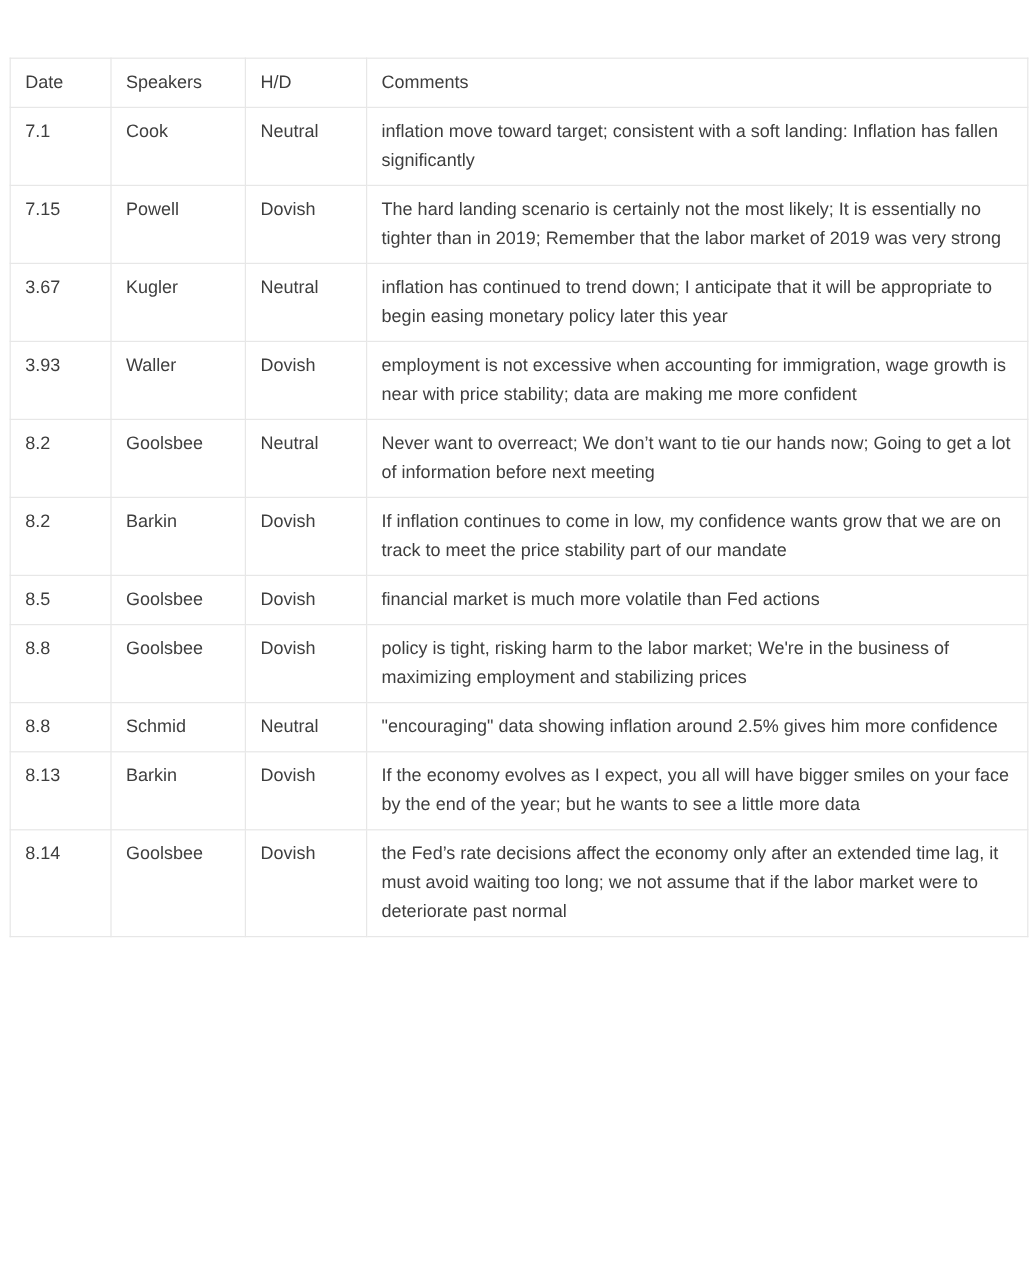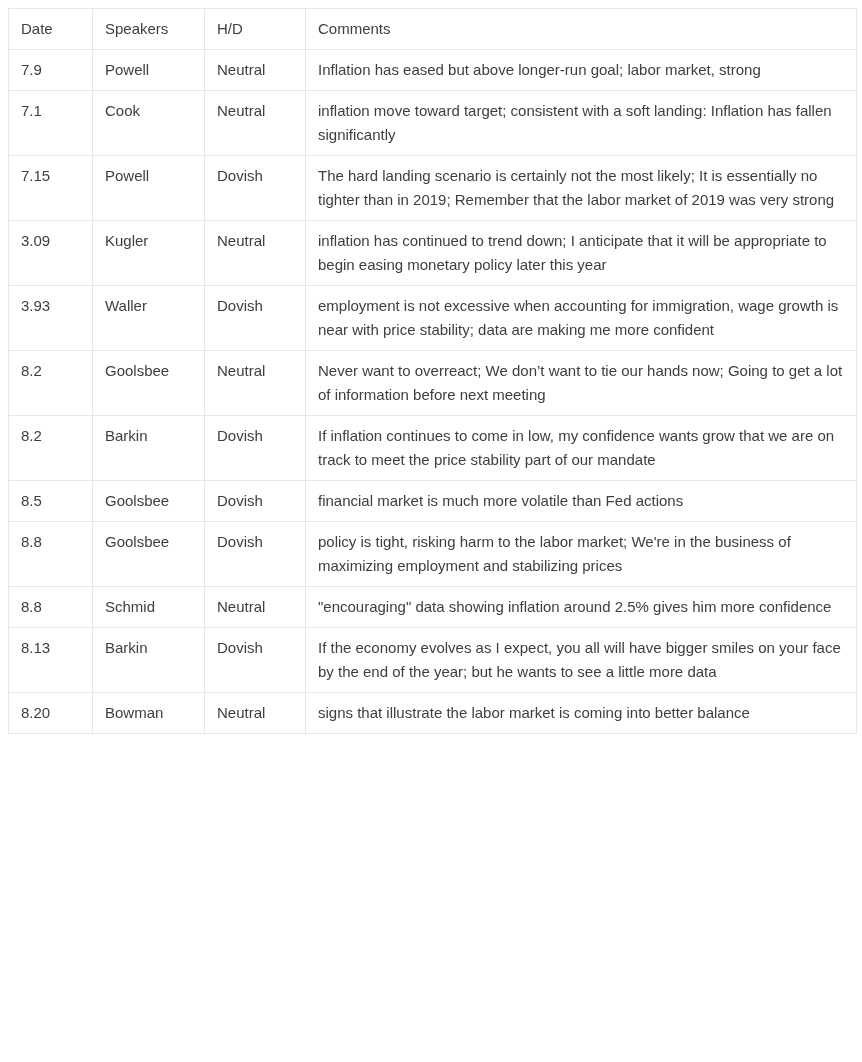--- a/index.html
+++ b/index.html
@@ -11,20 +11,21 @@
   html, body {
     margin: 0;
     padding: 0;
     background: var(--bg-color);
     font-family: "Liberation Sans", sans-serif;
   }
   .page {
     width: 684px;
     padding: 8px 6px 7px 8px;
     background: var(--bg-color);
+    margin-top: 40px;
   }
   table.data-table {
     border-collapse: collapse;
     table-layout: fixed;
     width: 848px;
     background: var(--bg-color);
   }
   table.data-table th,
   table.data-table td {
     border: 1px solid var(--border-color);
@@ -56,39 +57,33 @@
     <thead>
       <tr>
           <th>Date</th>
           <th>Speakers</th>
           <th>H/D</th>
           <th>Comments</th>
         </tr>
     </thead>
     <tbody>
         <tr>
-          <td>7.9</td>
-          <td>Powell</td>
-          <td>Neutral</td>
-          <td>Inflation has eased but above longer-run goal; labor market, strong</td>
-        </tr>
-        <tr>
           <td>7.1</td>
           <td>Cook</td>
           <td>Neutral</td>
           <td>inflation move toward target; consistent with a soft landing: Inflation has fallen significantly</td>
         </tr>
         <tr>
           <td>7.15</td>
           <td>Powell</td>
           <td>Dovish</td>
           <td>The hard landing scenario is certainly not the most likely; It is essentially no tighter than in 2019; Remember that the labor market of 2019 was very strong</td>
         </tr>
         <tr>
-          <td>3.09</td>
+          <td>3.67</td>
           <td>Kugler</td>
           <td>Neutral</td>
           <td>inflation has continued to trend down; I anticipate that it will be appropriate to begin easing monetary policy later this year</td>
         </tr>
         <tr>
           <td>3.93</td>
           <td>Waller</td>
           <td>Dovish</td>
           <td>employment is not excessive when accounting for immigration, wage growth is near with price stability; data are making me more confident</td>
         </tr>
@@ -122,20 +117,20 @@
           <td>Neutral</td>
           <td>"encouraging" data showing inflation around 2.5% gives him more confidence</td>
         </tr>
         <tr>
           <td>8.13</td>
           <td>Barkin</td>
           <td>Dovish</td>
           <td>If the economy evolves as I expect, you all will have bigger smiles on your face by the end of the year; but he wants to see a little more data</td>
         </tr>
         <tr>
-          <td>8.20</td>
-          <td>Bowman</td>
-          <td>Neutral</td>
-          <td>signs that illustrate the labor market is coming into better balance</td>
+          <td>8.14</td>
+          <td>Goolsbee</td>
+          <td>Dovish</td>
+          <td>the Fed’s rate decisions affect the economy only after an extended time lag, it must avoid waiting too long; we not assume that if the labor market were to deteriorate past normal</td>
         </tr>
       </tbody>
   </table>
 </div>
 
 </body></html>

